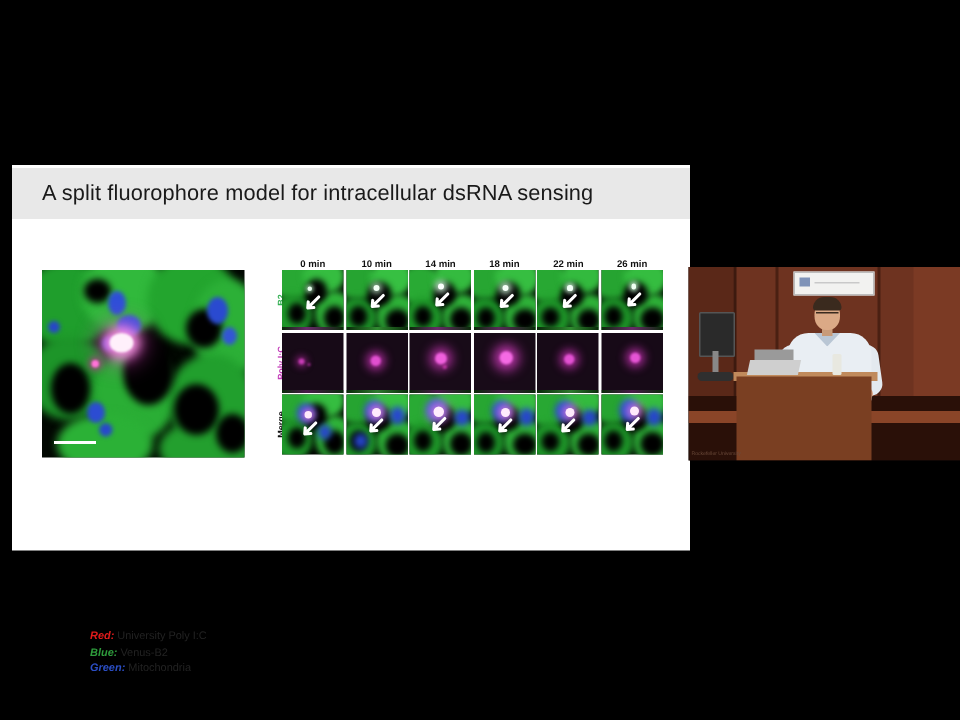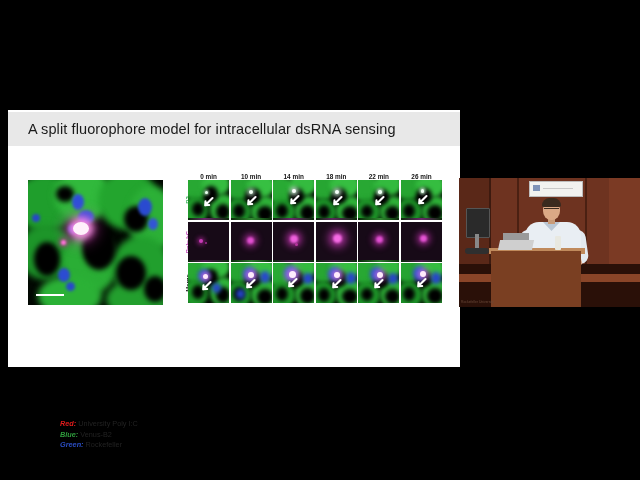--- a/index.html
+++ b/index.html
@@ -126,21 +126,21 @@
     </div>
 
     <div id="legend">
       <div class="leg-line">
         <span class="leg-key k-red">Red:</span><span> University Poly I:C</span>
       </div>
       <div class="leg-line">
         <span class="leg-key k-green">Blue:</span><span> Venus-B2</span>
       </div>
       <div class="leg-line">
-        <span class="leg-key k-blue">Green:</span><span> Rockefeller</span>
+        <span class="leg-key k-blue">Green:</span><span> Mitochondria</span>
       </div>
     </div>
   </div>
 
   <div id="micro-wrap">
     <div id="micro">
 
       <div class="cellblob" style="left:-14px;top:-6px;width:62px;height:58px;background:#1f9e2c;"></div>
       <div class="cellblob" style="left:26px;top:-12px;width:58px;height:54px;background:#31b93c;"></div>
       <div class="cellblob" style="left:70px;top:-10px;width:60px;height:60px;background:#23a52e;"></div>

